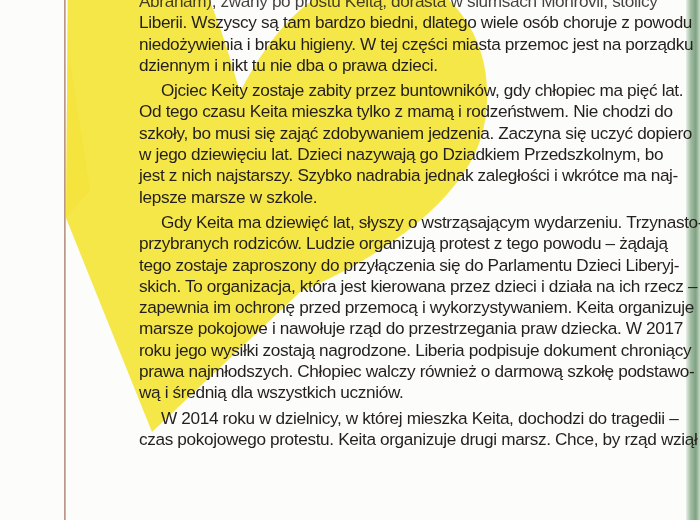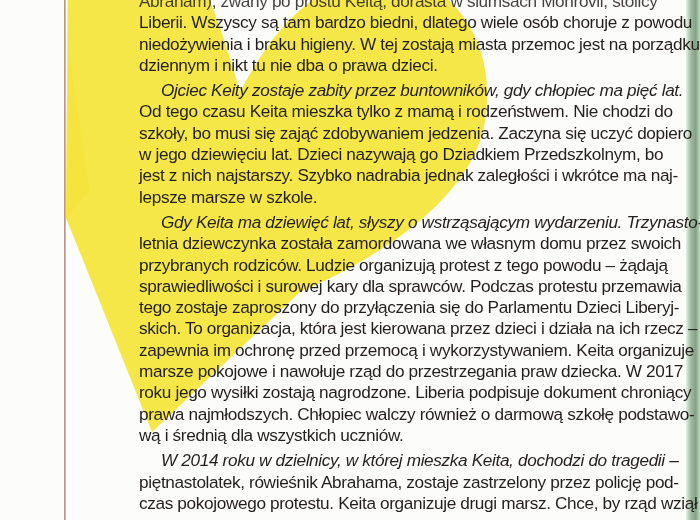--- a/index.html
+++ b/index.html
@@ -19,21 +19,21 @@
   }
   .heart { position: absolute; left: 0; top: 0; width: 700px; height: 520px; }
   .text-block {
     position: absolute; left: 139px; top: -9px; width: 515px;
     color: #231f1c; font-size: 17.2px; line-height: 21.3px;
     letter-spacing: -0.35px;
   }
   .para { margin: 0 0 4px 0; text-align: justify; text-align-last: left; }
   .line { display: block; white-space: nowrap; text-align: justify; text-align-last: justify; }
   .line.last { text-align-last: left; }
-  .indent { padding-left: 22px; font-style: italic; }
+  .indent { padding-left: 22px; }
   .cut-top { opacity: 0.85; }
 </style>
 </head>
 <body>
 
 <div class="page">
 
   <svg class="heart" viewBox="0 0 700 520" xmlns="http://www.w3.org/2000/svg">
     <path d="M 68 -20
              L 200 -20
@@ -49,48 +49,45 @@
   </svg>
 
   <div class="margin-line"></div>
   <div class="right-strip"></div>
 
   <div class="text-block">
 
     <p class="para">
       <span class="line cut-top">Abraham), zwany po prostu Keitą, dorasta w slumsach Monrovii, stolicy</span>
       <span class="line">Liberii. Wszyscy są tam bardzo biedni, dlatego wiele osób choruje z powodu</span>
-      <span class="line">niedożywienia i braku higieny. W tej zostają miasta przemoc jest na porządku</span>
+      <span class="line">niedożywienia i braku higieny. W tej części miasta przemoc jest na porządku</span>
       <span class="line last">dziennym i nikt tu nie dba o prawa dzieci.</span>
     </p>
 
     <p class="para">
       <span class="line indent">Ojciec Keity zostaje zabity przez buntowników, gdy chłopiec ma pięć lat.</span>
       <span class="line">Od tego czasu Keita mieszka tylko z mamą i rodzeństwem. Nie chodzi do</span>
       <span class="line">szkoły, bo musi się zająć zdobywaniem jedzenia. Zaczyna się uczyć dopiero</span>
       <span class="line">w jego dziewięciu lat. Dzieci nazywają go Dziadkiem Przedszkolnym, bo</span>
       <span class="line">jest z nich najstarszy. Szybko nadrabia jednak zaległości i wkrótce ma naj-</span>
       <span class="line last">lepsze marsze w szkole.</span>
     </p>
 
     <p class="para">
       <span class="line indent">Gdy Keita ma dziewięć lat, słyszy o wstrząsającym wydarzeniu. Trzynasto-</span>
-      <span class="line">letnia dziewczynka została zamordowana we własnym domu przez swoich</span>
       <span class="line">przybranych rodziców. Ludzie organizują protest z tego powodu – żądają</span>
-      <span class="line">sprawiedliwości i surowej kary dla sprawców. Podczas protestu przemawia</span>
       <span class="line">tego zostaje zaproszony do przyłączenia się do Parlamentu Dzieci Liberyj-</span>
       <span class="line">skich. To organizacja, która jest kierowana przez dzieci i działa na ich rzecz –</span>
       <span class="line">zapewnia im ochronę przed przemocą i wykorzystywaniem. Keita organizuje</span>
       <span class="line">marsze pokojowe i nawołuje rząd do przestrzegania praw dziecka. W 2017</span>
       <span class="line">roku jego wysiłki zostają nagrodzone. Liberia podpisuje dokument chroniący</span>
       <span class="line">prawa najmłodszych. Chłopiec walczy również o darmową szkołę podstawo-</span>
       <span class="line last">wą i średnią dla wszystkich uczniów.</span>
     </p>
 
     <p class="para">
       <span class="line indent">W 2014 roku w dzielnicy, w której mieszka Keita, dochodzi do tragedii –</span>
-      <span class="line">piętnastolatek, rówieśnik Abrahama, zostaje zastrzelony przez policję pod-</span>
       <span class="line">czas pokojowego protestu. Keita organizuje drugi marsz. Chce, by rząd wziął</span>
 
     </p>
 
   </div>
 </div>
 
 </body></html>

